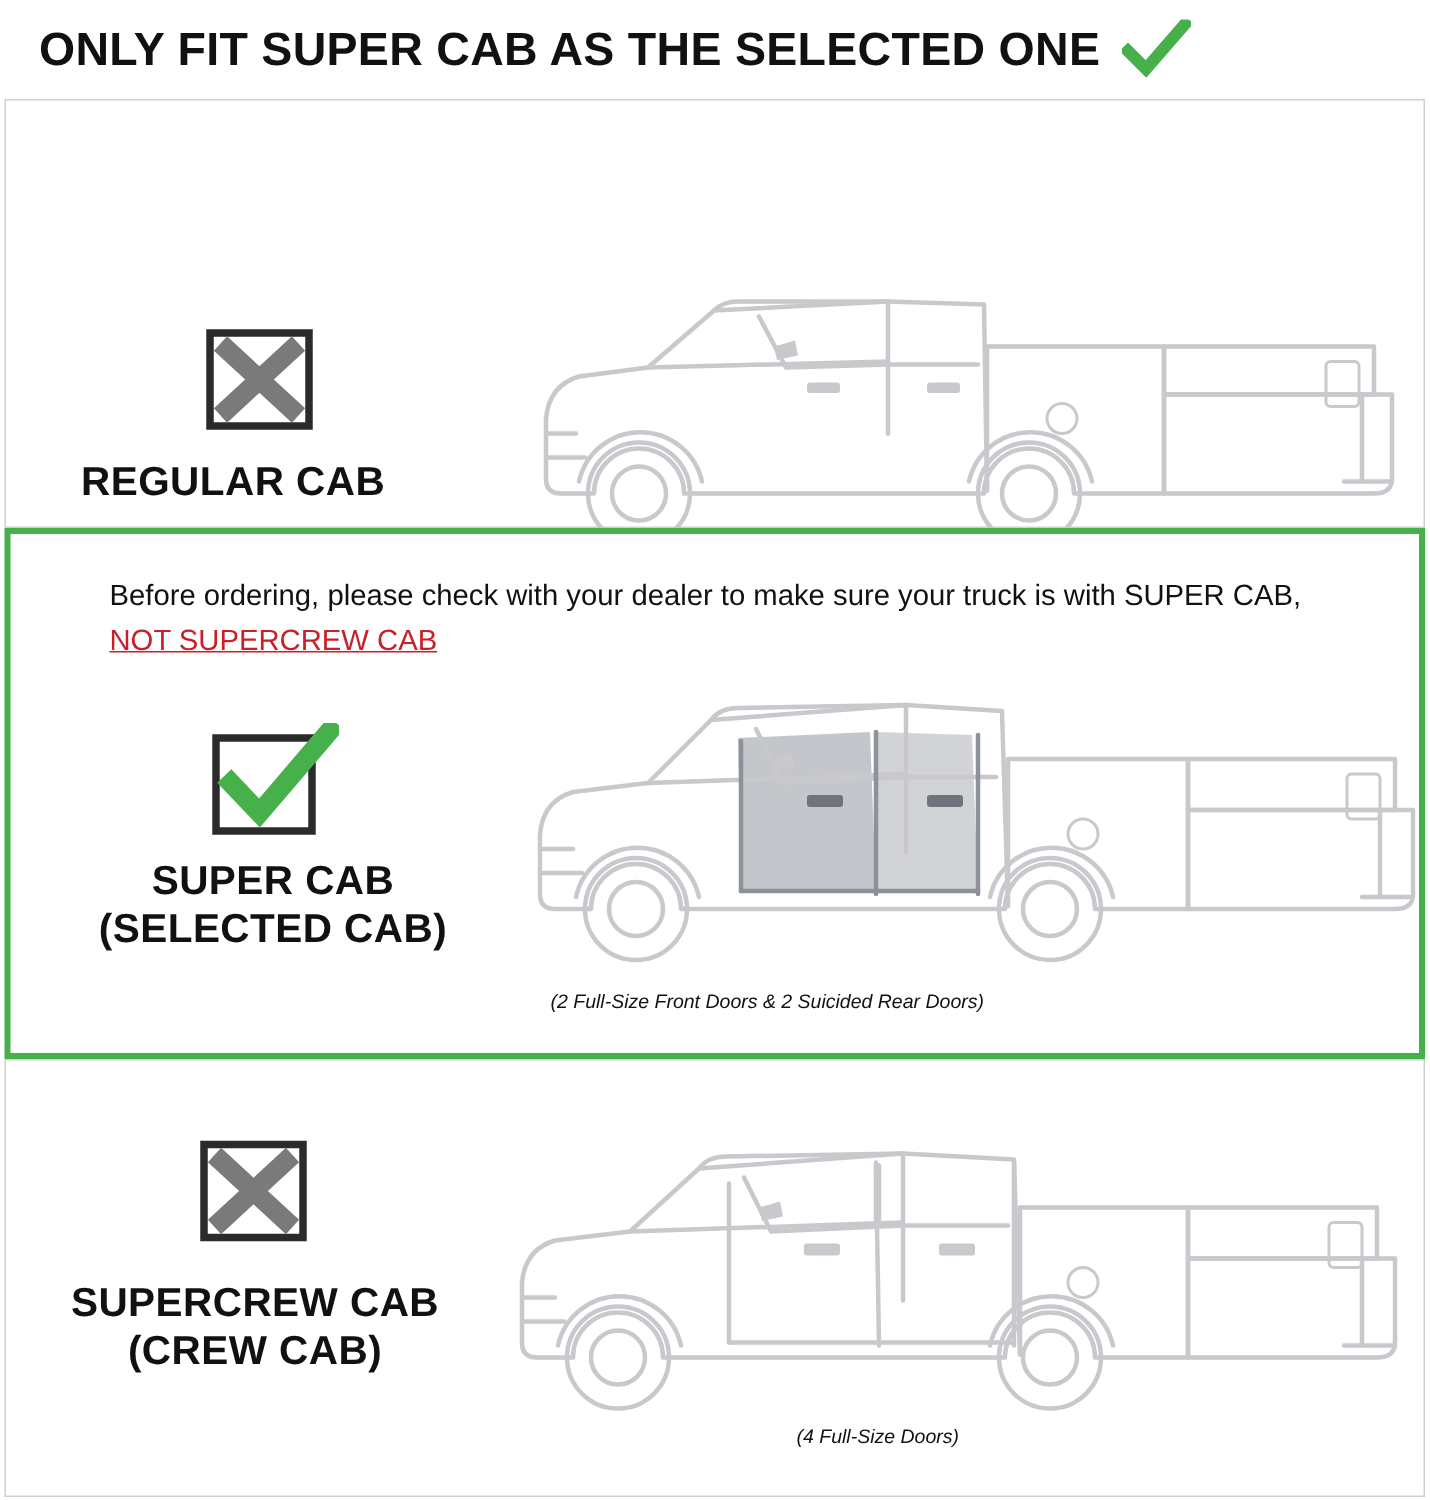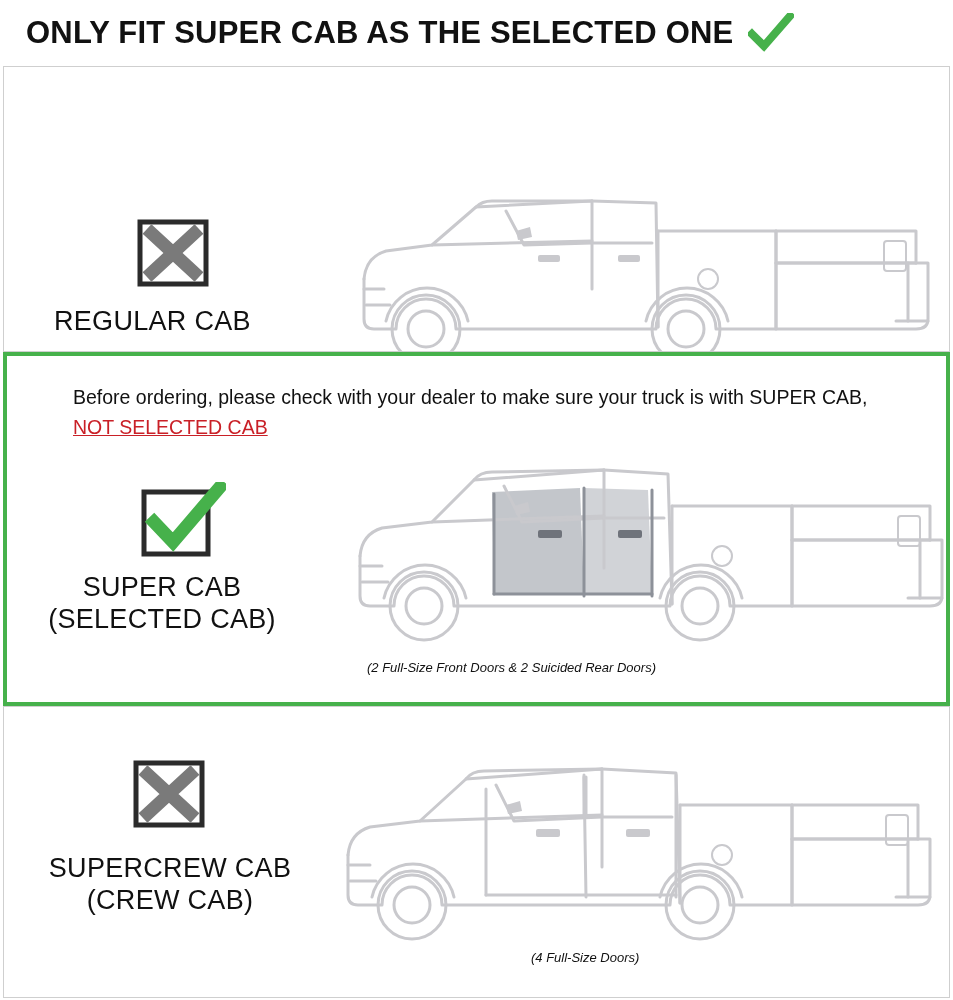--- a/index.html
+++ b/index.html
@@ -87,21 +87,21 @@
     text-decoration: underline;
   }
 
   
   .mark {
     position: absolute;
   }
   .label {
     position: absolute;
     font-size: 27px;
-    font-weight: normal;
+    font-weight: bold;
     color: #111111;
     letter-spacing: 0.3px;
     line-height: 32px;
     text-align: left;
     white-space: nowrap;
   }
   .label.centered {
     text-align: center;
     white-space: normal;
   }
@@ -114,21 +114,21 @@
   }
 
   
   .mark-regular { left: 133px; top: 152px; }
   .label-regular { left: 50px; top: 238px; }
   .caption-regular { left: 549px; top: 318px; }
   .truck-regular { position: absolute; left: 352px; top: 104px; }
 
   
   .mark-super { left: 133px; top: 126px; }
-  .label-super { left: 20px; top: 215px; width: 270px; }
+  .label-super { left: 40px; top: 215px; width: 270px; }
   .caption-super { left: 360px; top: 304px; }
   .truck-super { position: absolute; left: 345px; top: 88px; }
 
   
   .mark-crew { left: 133px; top: 760px; }
   .label-crew { left: 30px; top: 852px; width: 280px; }
   .caption-crew { left: 531px; top: 950px; text-align: center; }
   .truck-crew { position: absolute; left: 340px; top: 745px; }
 </style>
 </head>
@@ -209,21 +209,21 @@
           <circle cx="352" cy="108" r="10"></circle>
 
           <rect x="528" y="70" width="22" height="30" rx="3"></rect>
         </g>
       </svg>
     </div>
   </div>
 
   <div class="panel panel-super">
     <div class="note">
-      <span>Before ordering, please check with your dealer to make sure your truck is with SUPER CAB, </span><span class="warn">NOT SELECTED CAB</span>
+      <span>Before ordering, please check with your dealer to make sure your truck is with SUPER CAB, </span><span class="warn">NOT SUPERCREW CAB</span>
     </div>
 
     <span class="mark mark-super">
       <svg width="86" height="80" viewBox="0 0 86 80">
         <rect x="4" y="10" width="64" height="62" fill="none" stroke="#2b2b2b" stroke-width="5"></rect>
         <path d="M14 40 L33 60 L80 5" stroke="#46b14b" stroke-width="13" fill="none" stroke-linecap="square" stroke-linejoin="miter"></path>
       </svg>
     </span>
     <div class="label label-super centered">
       <div>SUPER CAB</div>

